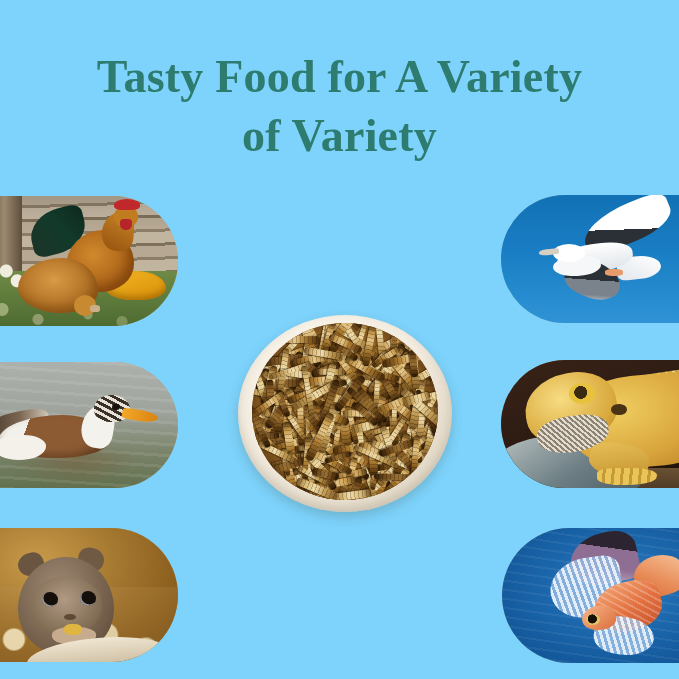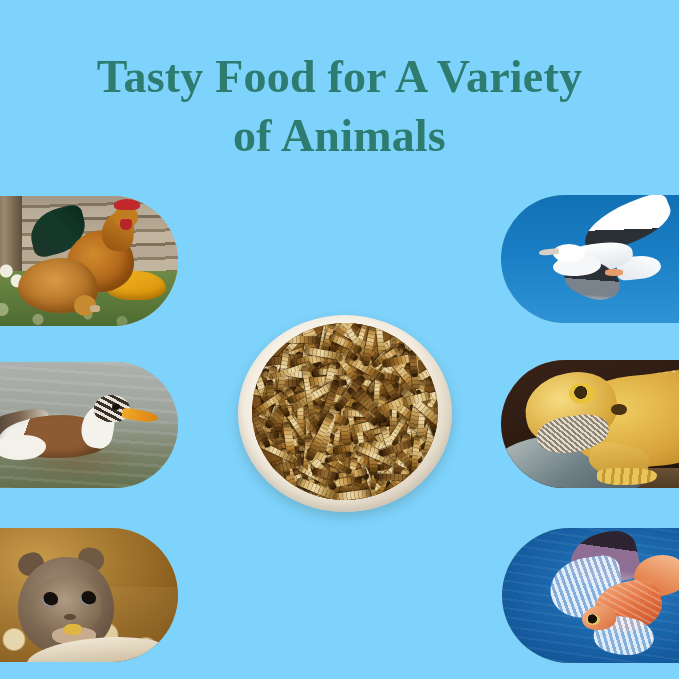--- a/index.html
+++ b/index.html
@@ -308,21 +308,21 @@
     background: repeating-linear-gradient(90deg, rgba(0,0,0,.22) 0 1px, rgba(0,0,0,0) 1px 4px);
   }
 </style>
 </head>
 <body>
 
 <div id="poster">
 
   <div class="title-block">
     <span class="title-line">Tasty Food for A Variety</span>
-    <span class="title-line">of Animals</span>
+    <span class="title-line">of Variety</span>
   </div>
 
   <div class="tile tile-left" id="tile-chicken">
     <div class="scene">
       <div class="ck-sky"></div>
       <div class="ck-wall"></div>
       <div class="ck-post"></div>
       <div class="ck-grass"></div>
       <div class="ck-flower"></div>
       <div class="ck-bowl"></div>

